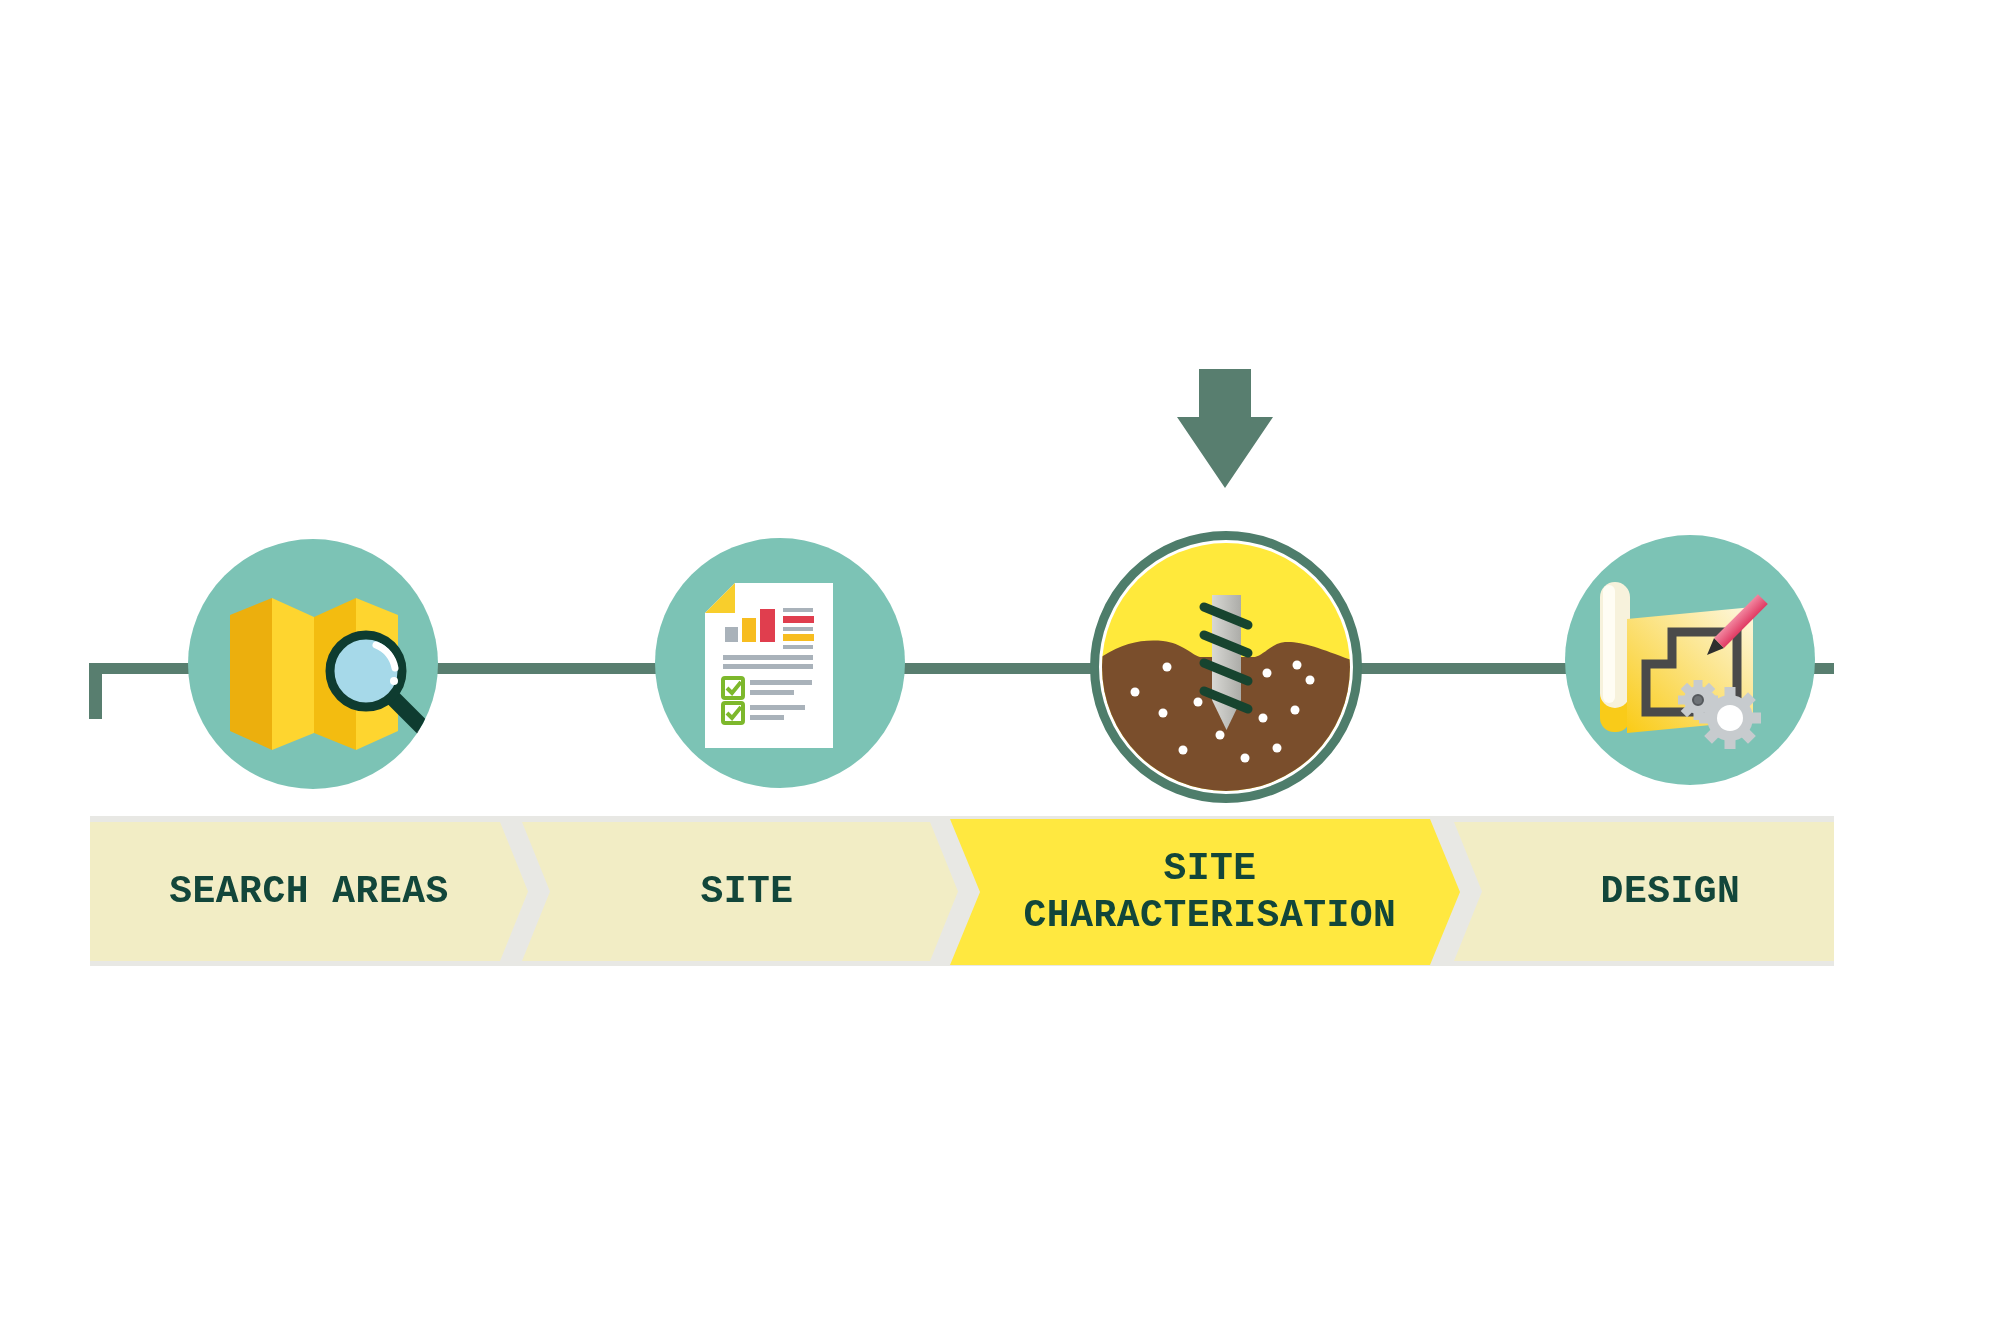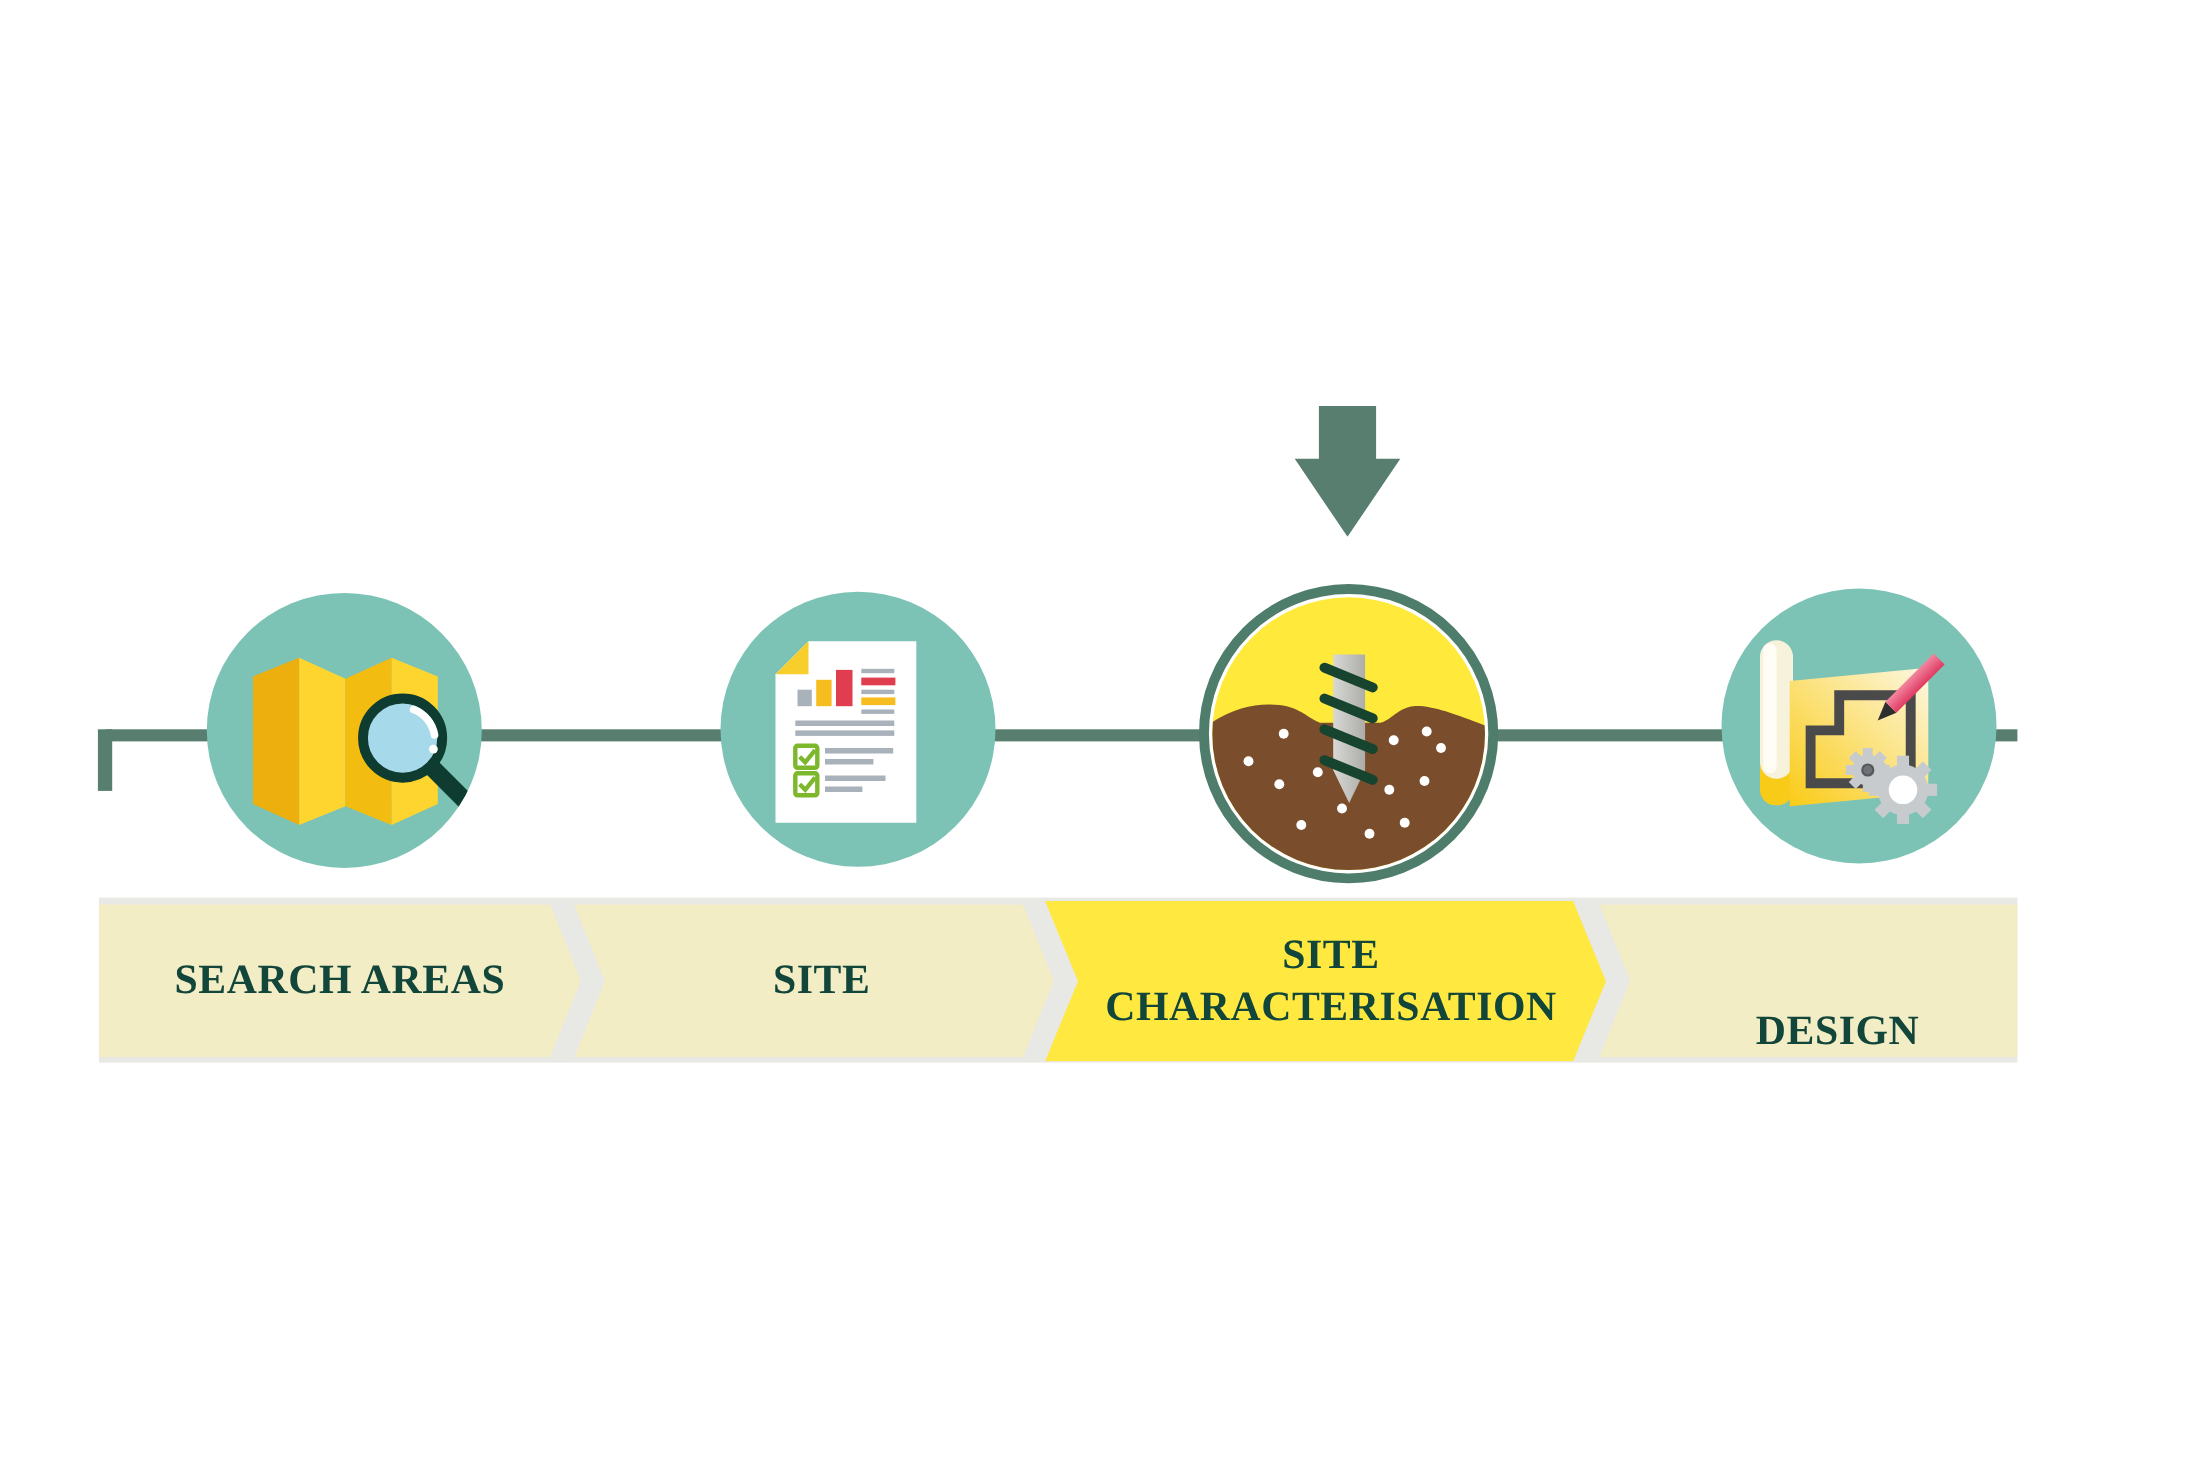--- a/index.html
+++ b/index.html
@@ -1,20 +1,20 @@
 <!DOCTYPE html>
 <html style="--bg: #FFFFFF; --teal: #7CC3B5; --line: #587E6F; --ring: #4E7D6B; --yellowCircle: #FFE93B; --yellowBanner: #FFE840; --cream: #F2EDC5; --track: #E8E8E4; --label: #12463A; --brown: #7A4E2C;"><head>
 <meta charset="utf-8">
 <style>
   html,body{margin:0;padding:0;background:#fff;}
   .canvas{
     position:relative;
     width:1834px;height:1334px;
     background:var(--bg,#fff);
-    font-family:Liberation Serif, serif;
+    font-family:Liberation Mono, monospace;
     overflow:hidden;
   }
   
   .hline{position:absolute;left:96px;top:663px;width:1815px;height:11px;background:var(--line);}
   .tick{position:absolute;width:13px;background:var(--line);}
   .tick-l{left:89px;top:663px;height:56px;}
   .tick-r{left:1898px;top:663px;height:57px;}
   
   .arrow{position:absolute;left:1177px;top:369px;}
   
@@ -31,21 +31,21 @@
   .seg{position:absolute;display:flex;flex-direction:column;justify-content:center;align-items:center;
        color:var(--label);font-weight:bold;font-size:38px;line-height:47px;letter-spacing:.5px;}
   .seg span{white-space:nowrap;}
   .seg1{left:90px;top:822px;width:438px;height:139px;background:var(--cream);
         clip-path:polygon(0 0,410px 0,438px 69.5px,410px 139px,0 139px);}
   .seg2{left:522px;top:822px;width:436px;height:139px;background:var(--cream);padding-left:14px;box-sizing:border-box;
         clip-path:polygon(0 0,408px 0,436px 69.5px,408px 139px,0 139px,28px 69.5px);}
   .seg3{left:950px;top:819px;width:510px;height:146px;background:var(--yellowBanner);padding-left:10px;box-sizing:border-box;
         clip-path:polygon(0 0,480px 0,510px 73px,480px 146px,0 146px,30px 73px);}
   .seg4{left:1454px;top:822px;width:419px;height:139px;background:var(--cream);padding-left:14px;box-sizing:border-box;
-        clip-path:polygon(0 0,419px 0,419px 139px,0 139px,28px 69.5px);justify-content:flex-end;}
+        clip-path:polygon(0 0,419px 0,419px 139px,0 139px,28px 69.5px);}
 </style>
 </head>
 <body>
 
 <div class="canvas">
 
   <div class="hline"></div>
   <div class="tick tick-l"></div>
   <div class="tick tick-r"></div>
 

